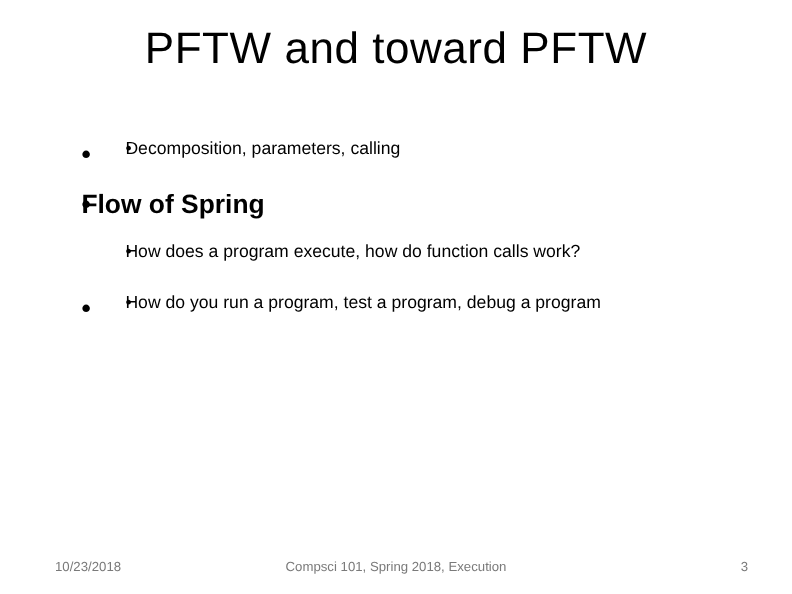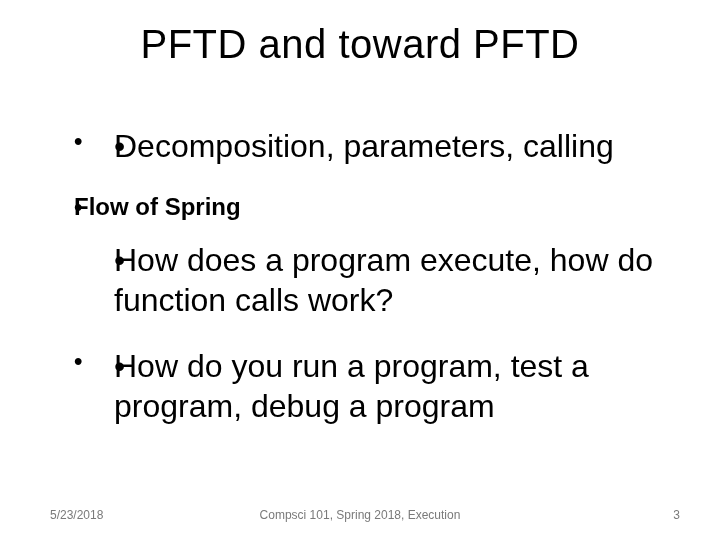--- a/index.html
+++ b/index.html
@@ -54,21 +54,21 @@
   }
   .lvl2 {
     margin: 18px 0 0 0;
     padding: 0 0 0 40px;
     list-style: none;
     font-weight: 400;
   }
   .lvl2 > li {
     position: relative;
     margin-bottom: 10px;
-    font-size: 32px;
+    font-size: 16px;
     line-height: 1.25;
   }
   .lvl2 > li::before {
     content: "•";
     position: absolute;
     left: 0;
     top: 0;
   }
   .footer {
     position: absolute;
@@ -94,21 +94,21 @@
     position: absolute;
     right: 40px;
     bottom: 0;
   }
 </style>
 </head>
 <body>
 
 <div class="slide">
 
-  <div class="title">PFTD and toward PFTD</div>
+  <div class="title">PFTW and toward PFTW</div>
 
   <div class="content">
     <ul class="lvl1">
       <li>
         <ul class="lvl2">
           <li>Decomposition, parameters, calling</li>
         </ul>
       </li>
       <li>
         <span>Flow of Spring</span>
@@ -118,18 +118,18 @@
       </li>
       <li>
         <ul class="lvl2">
           <li>How do you run a program, test a program, debug a program</li>
         </ul>
       </li>
     </ul>
   </div>
 
   <div class="footer">
-    <div class="date">5/23/2018</div>
+    <div class="date">10/23/2018</div>
     <div class="center">Compsci 101, Spring 2018, Execution</div>
     <div class="pagenum">3</div>
   </div>
 
 </div>
 
 </body></html>

